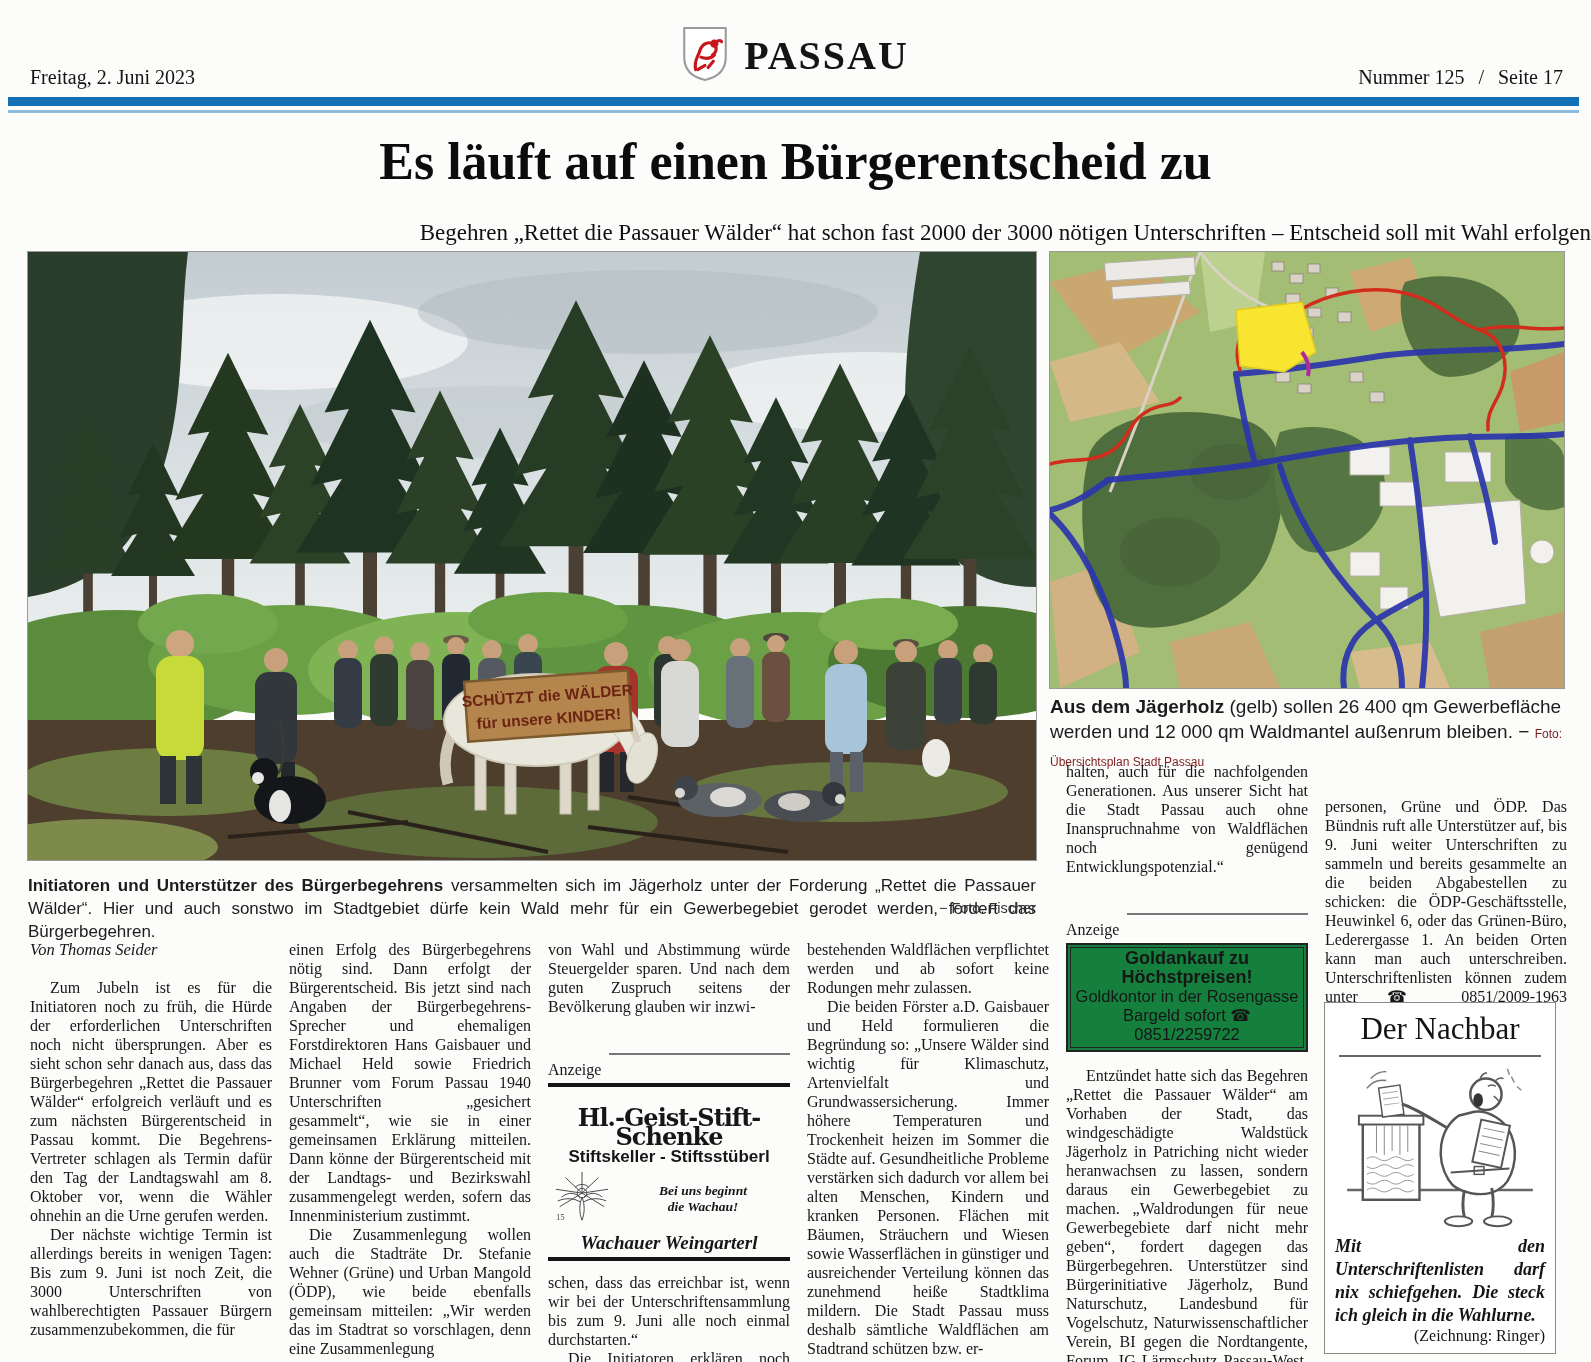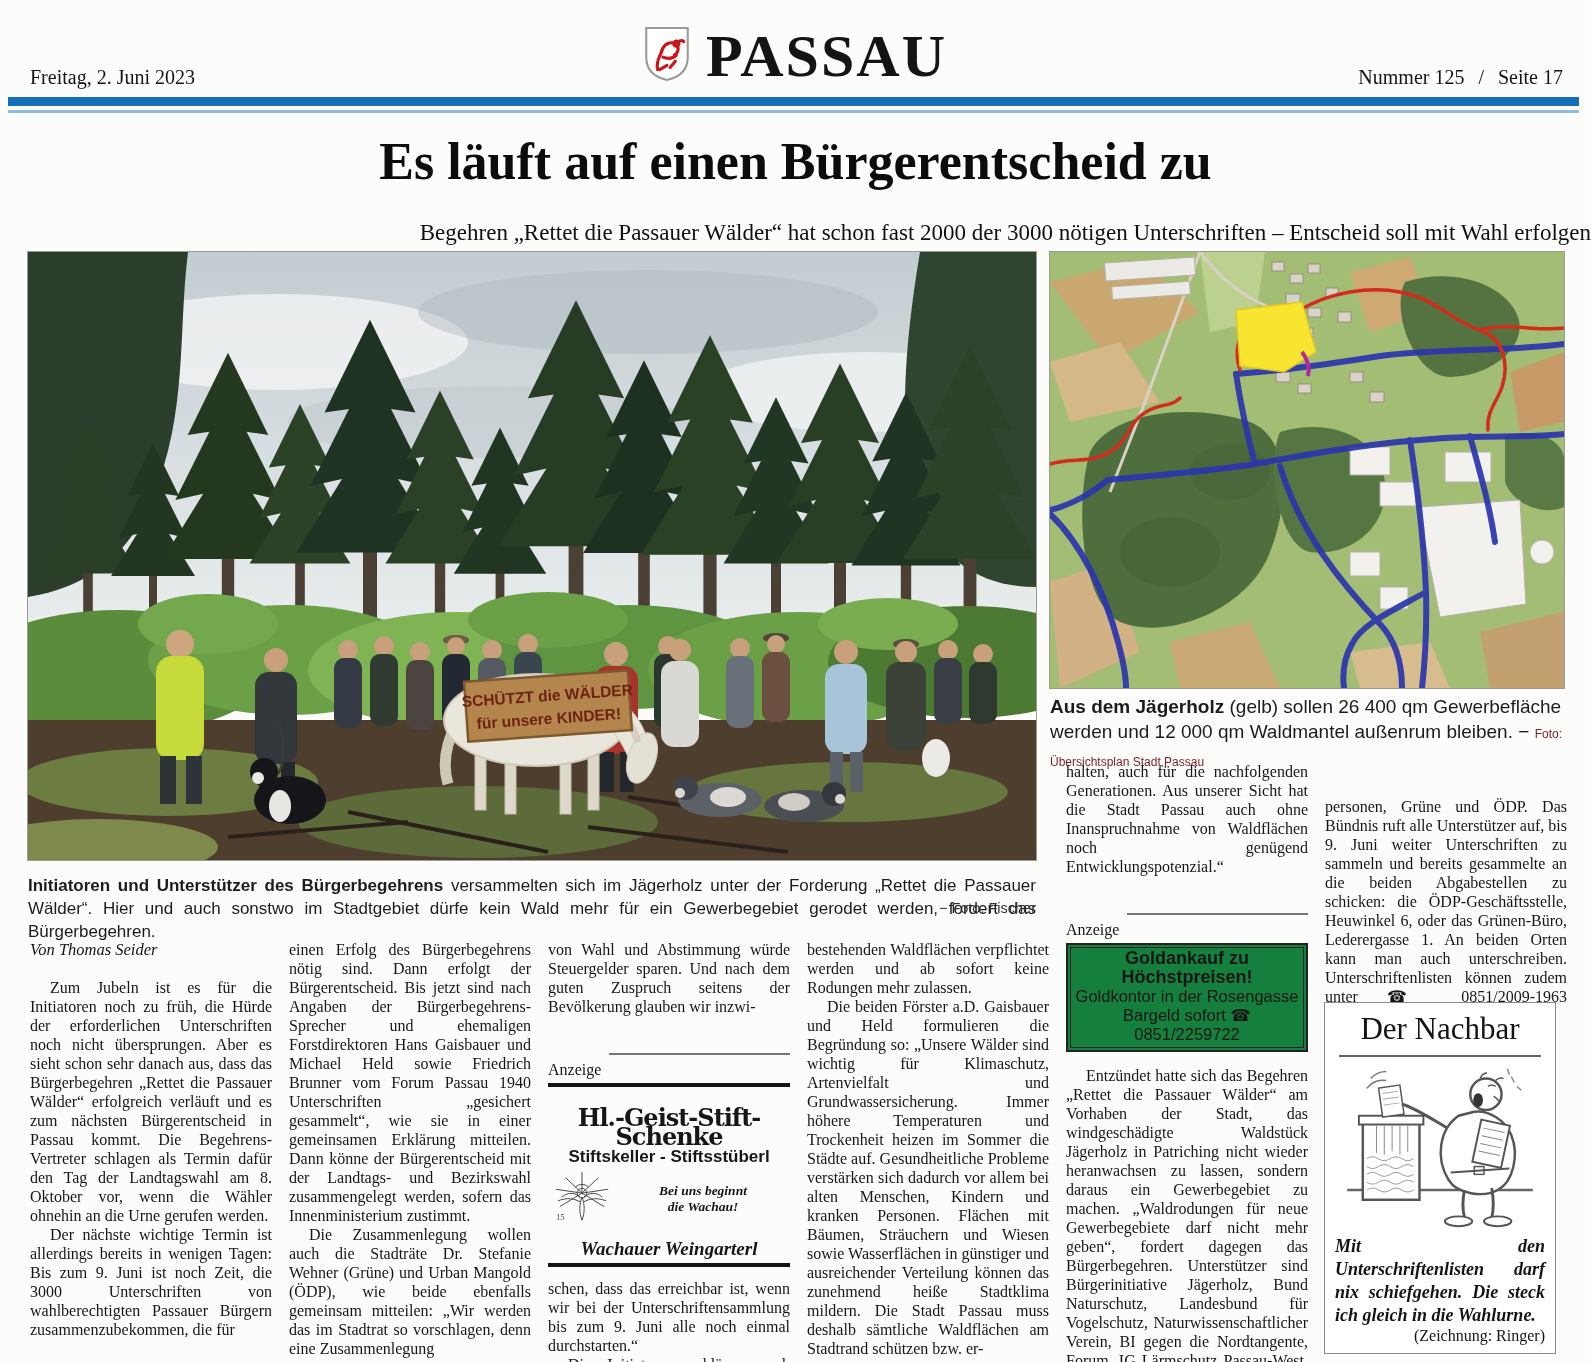--- a/index.html
+++ b/index.html
@@ -4,21 +4,21 @@
 <style>
   html,body{margin:0;padding:0;background:#e8e8e8;}
   .page{position:relative;width:1591px;height:1362px;background:#fcfcfb;overflow:hidden;
         font-family:"Liberation Serif",serif;color:#141414;}
   
   .hdr-date{position:absolute;left:30px;top:66px;font-size:20px;}
   .hdr-pageinfo{position:absolute;right:28px;top:66px;font-size:20px;}
   .hdr-pageinfo .sep{margin:0 14px;}
   .brand{position:absolute;left:0;right:0;top:26px;text-align:center;}
   .brand-inner{display:inline-flex;align-items:center;gap:16px;}
-  .brand-title{font-size:60px;font-weight:600;letter-spacing:2px;line-height:1;}
+  .brand-title{font-size:40px;font-weight:600;letter-spacing:2px;line-height:1;}
   .rule-blue{position:absolute;left:8px;right:12px;top:97px;height:9px;background:#1470b6;}
   .rule-blue2{position:absolute;left:8px;right:12px;top:110px;height:3px;background:#8fbcdc;}
   
   .headline{position:absolute;left:0;right:0;top:132px;text-align:center;font-size:52px;
             font-weight:600;color:#0c0c0c;}
   .subhead{position:absolute;left:0;right:0;top:220px;text-align:right;font-size:23px;color:#101010;}
   
   .photo{position:absolute;left:28px;top:252px;width:1008px;height:608px;outline:1px solid #9a9a94;}
   .photo svg,.map svg{display:block;width:100%;height:100%;}
   .map{position:absolute;left:1050px;top:252px;width:514px;height:436px;outline:1px solid #9a9a94;}
@@ -42,21 +42,21 @@
   .anz-rule{flex:1;border-top:2px solid #777;}
   .stift-ad{border-top:4px solid #151515;border-bottom:4px solid #151515;padding:3px 0 5px;
             font-family:"Liberation Sans",sans-serif;text-align:center;}
   .stift-title{font-family:"DejaVu Serif",serif;font-weight:bold;font-size:24px;letter-spacing:-1px;
                margin-top:18px;}
   .stift-sub{font-weight:bold;font-size:17px;margin-top:1px;}
   .stift-row{display:flex;align-items:center;margin-top:2px;}
   .stift-slogan{flex:1;font-family:"Liberation Serif",serif;font-style:italic;font-weight:bold;
                 font-size:13.5px;line-height:16px;}
   .stift-foot{font-family:"Liberation Serif",serif;font-style:italic;font-weight:bold;font-size:19px;
-              margin-top:9px;}
+              margin-top:3px;}
   .gold-ad{border:2px solid #222;padding:2px;background:#15803d;}
   .gold-in{border:1px solid #222;text-align:center;font-family:"Liberation Sans",sans-serif;padding:1px 3px 3px;}
   .g1{font-weight:bold;font-size:18px;}
   .g2{font-size:16.5px;}
   
   .nachbar{position:absolute;left:1324px;top:1002px;width:232px;height:352px;border:1.5px solid #8a8a86;
            background:#fff;box-sizing:border-box;padding:8px 10px 6px;}
   .nb-title{text-align:center;font-size:31px;border-bottom:2px solid #666;padding-bottom:8px;margin:0 4px 4px;}
   .nb-cartoon{display:block;margin:0 auto;}
   .nb-cap{margin:2px 0 0;font-style:italic;font-weight:bold;font-size:18px;line-height:23px;text-align:justify;}

